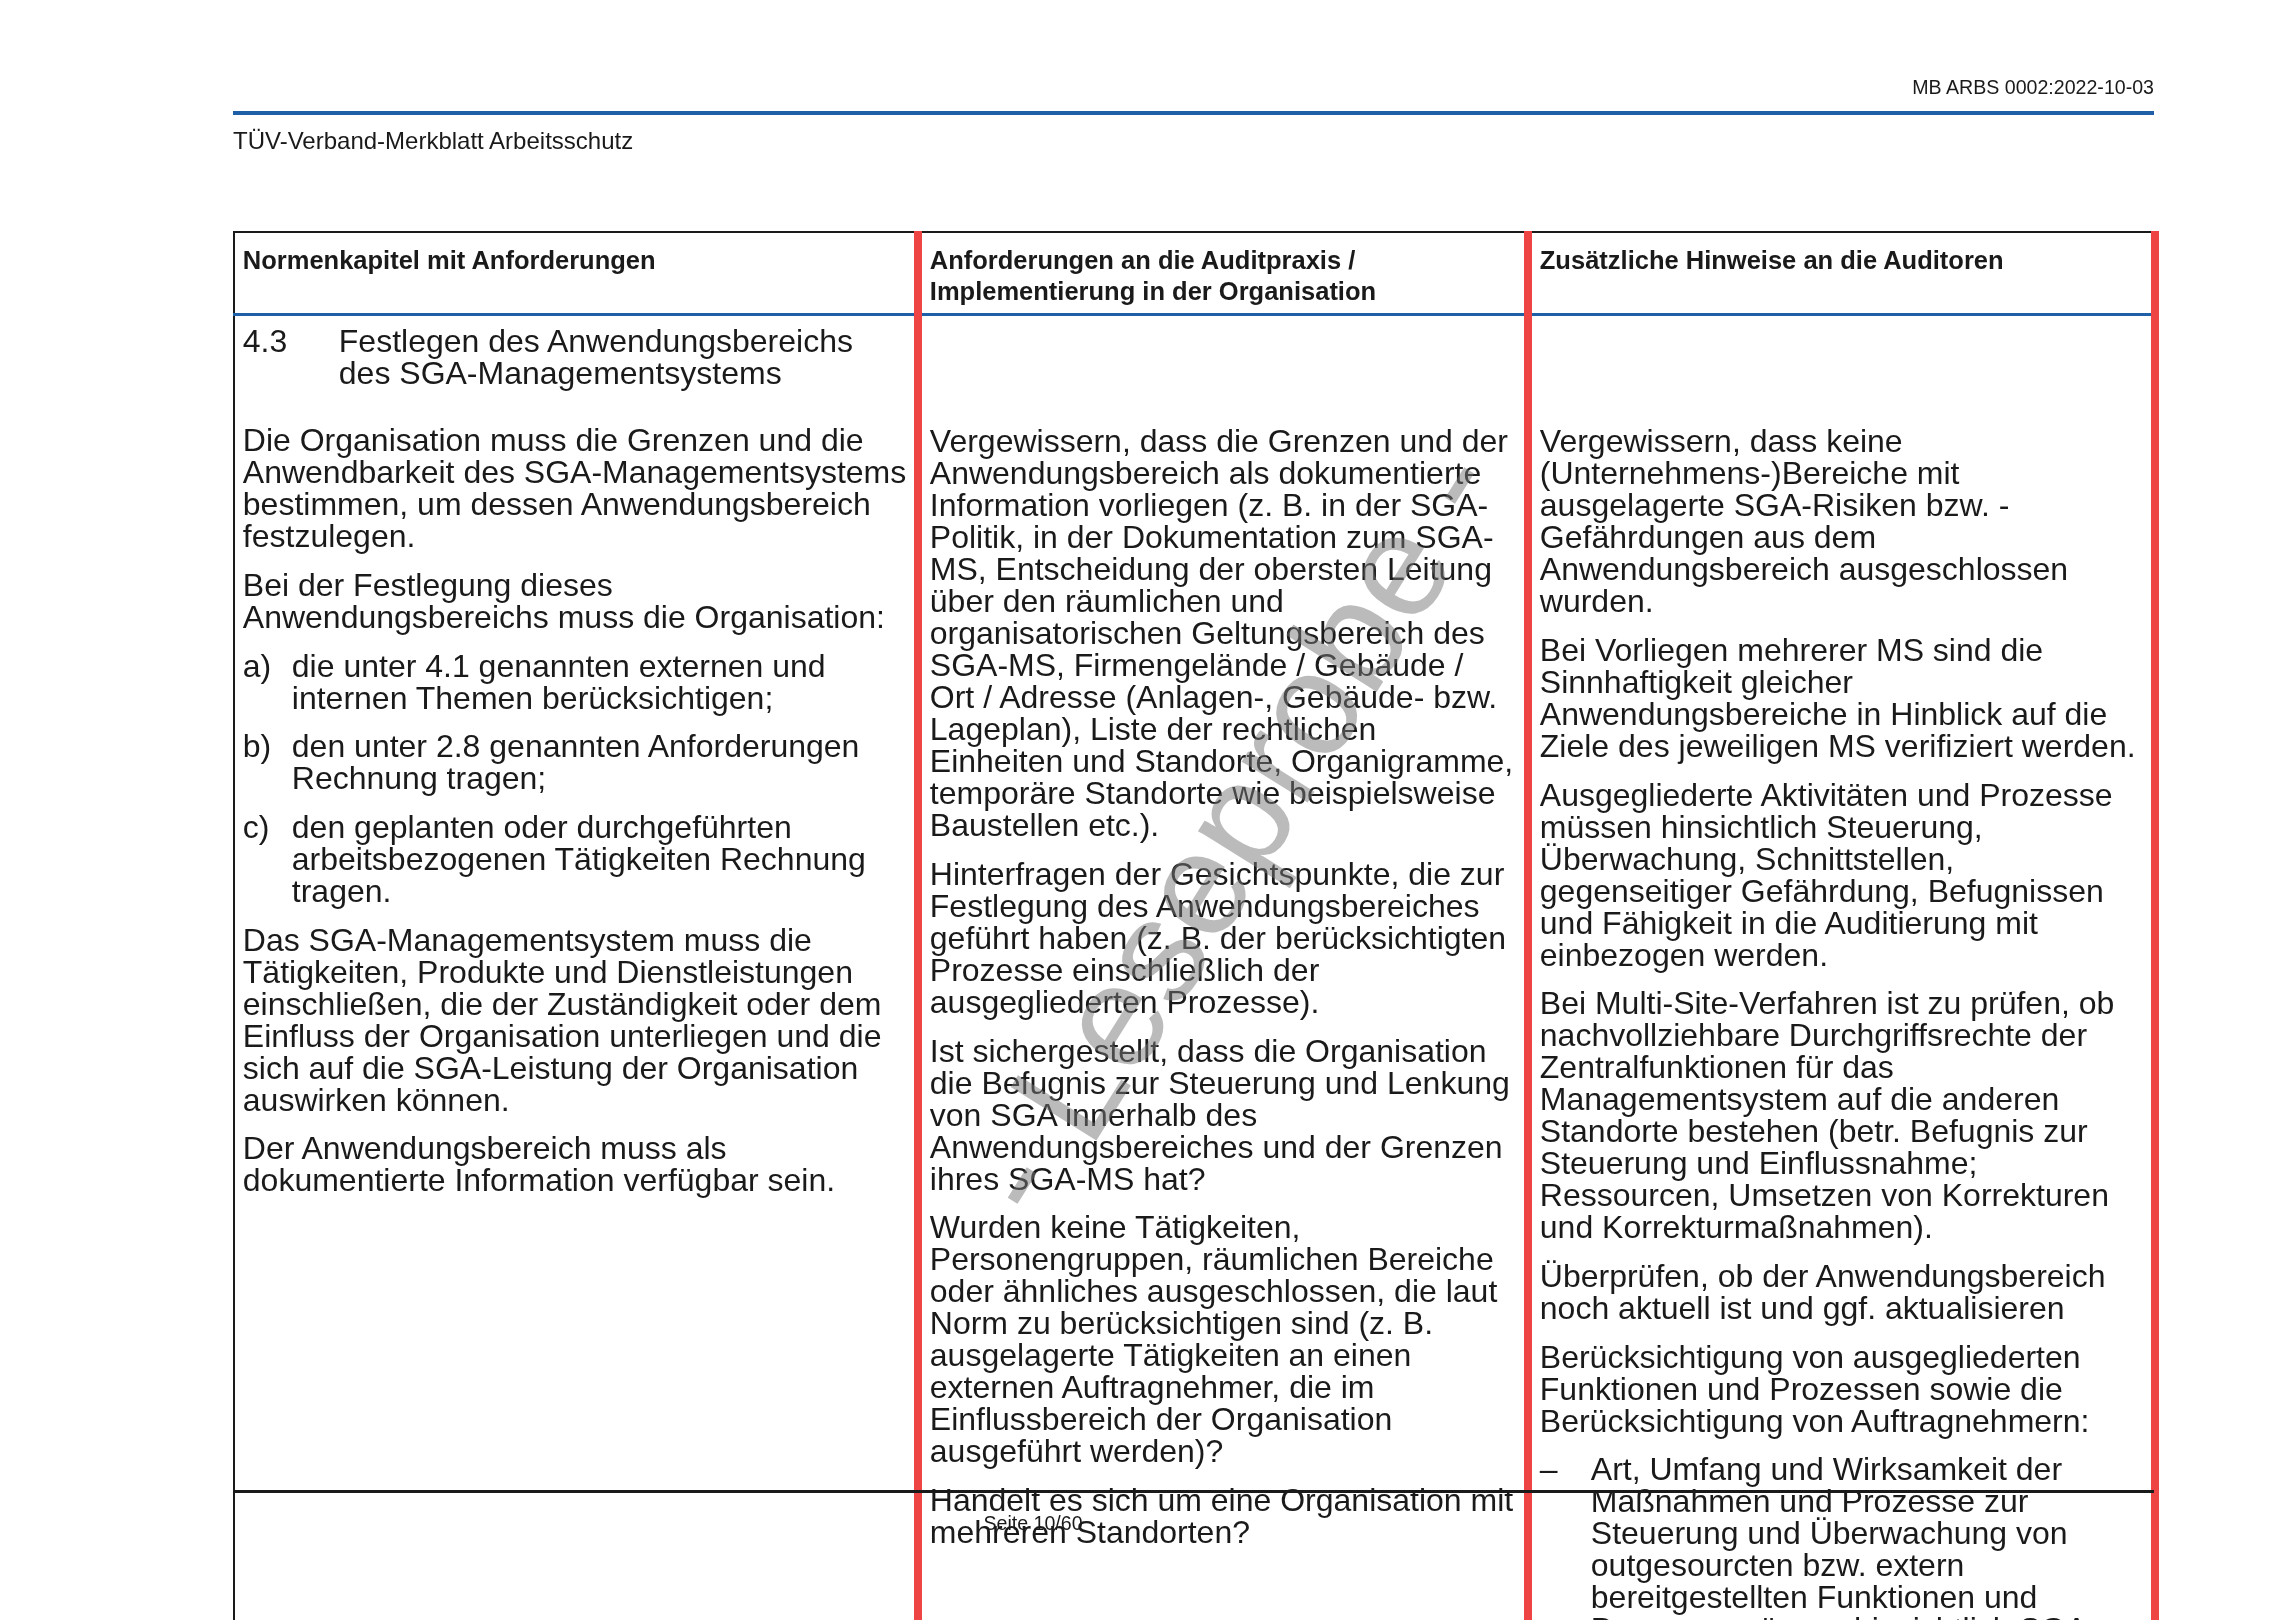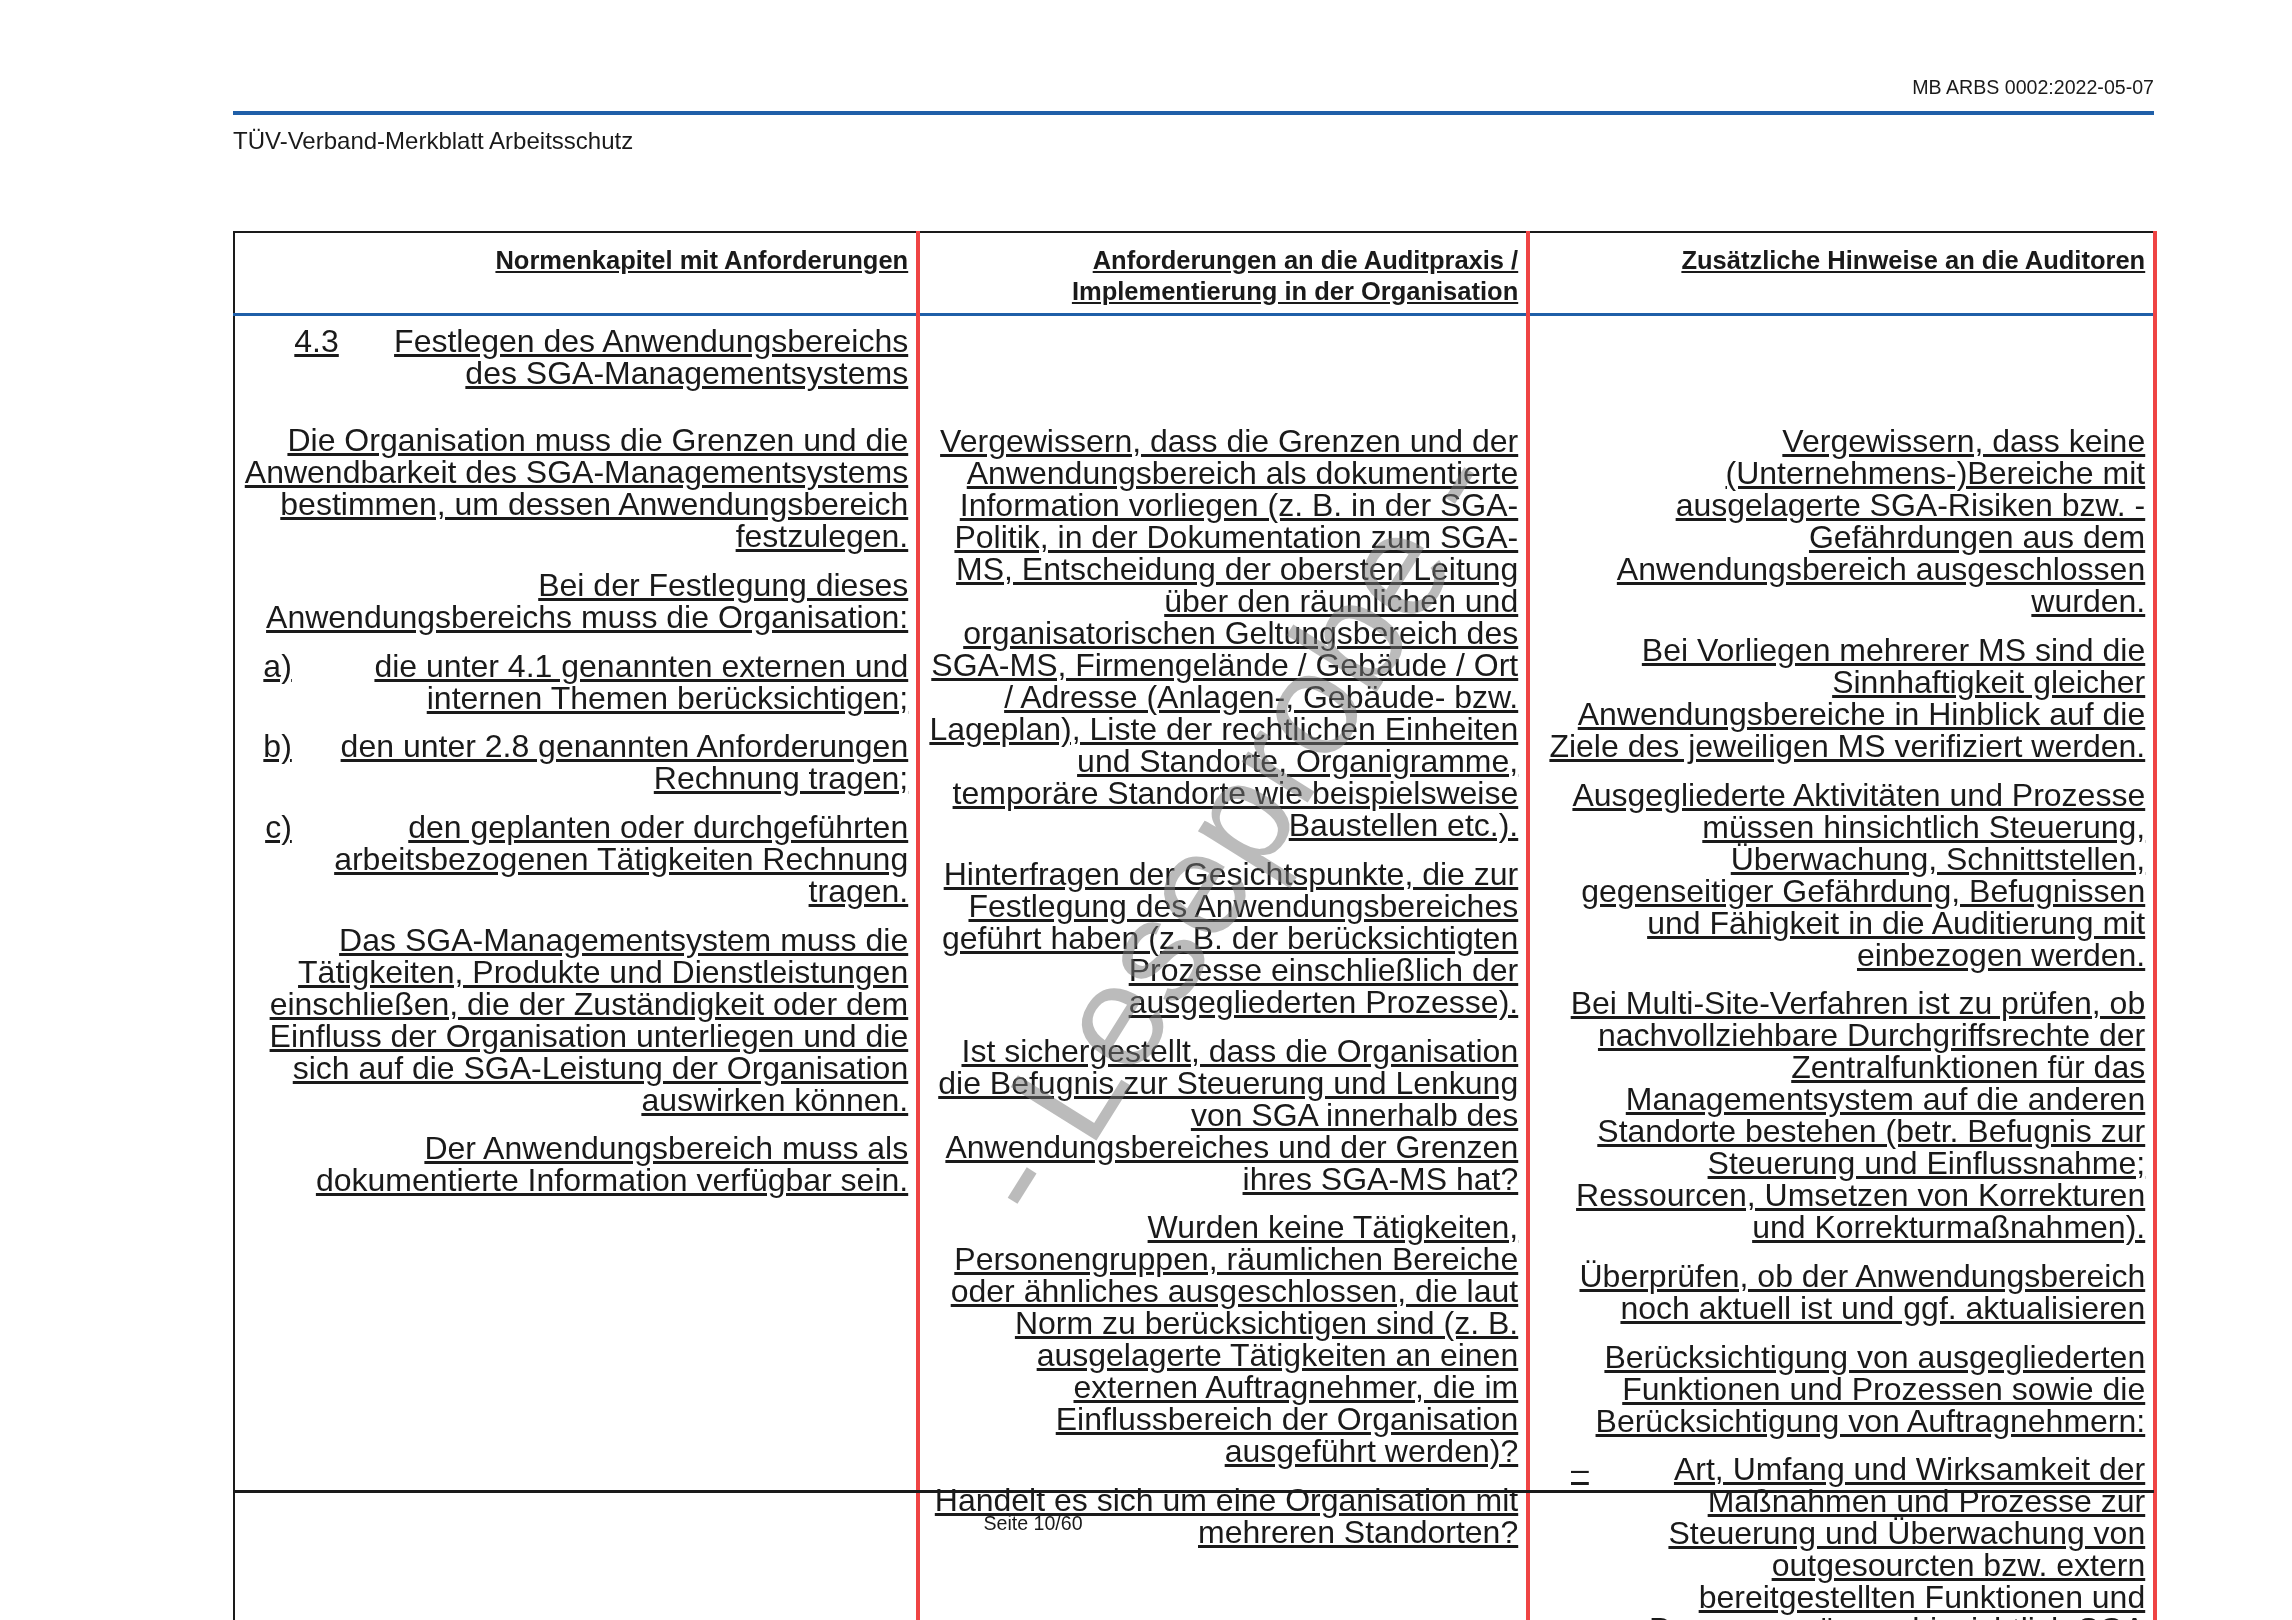--- a/index.html
+++ b/index.html
@@ -1,39 +1,39 @@
 <!DOCTYPE html>
 <html><head>
 <meta charset="utf-8">
 <style>
   html,body{margin:0;padding:0;background:#fff;}
   body{width:2293px;height:1620px;position:relative;overflow:hidden;font-family:"Liberation Sans",sans-serif;color:#1a1a1a;}
   .hdr-left{position:absolute;left:233px;top:84px;font-size:24px;margin-top:43px;}
   .hdr-right{position:absolute;right:139px;top:76px;font-size:19.6px;}
   .hdr-line{position:absolute;left:233px;width:1921px;top:111px;height:3.9px;background:#1f5fa8;}
   table.main{position:absolute;left:233px;top:231px;width:1921px;border-collapse:collapse;table-layout:fixed;}
-  table.main td, table.main th{border-left:2px solid #1a1a1a;border-right:4px solid #ef4444;vertical-align:top;text-align:right;padding:0 7.8px;text-decoration:underline;}
+  table.main td, table.main th{border-left:2px solid #1a1a1a;border-right:8px solid #ef4444;vertical-align:top;text-align:left;padding:0 7.8px;}
   table.main th{font-weight:bold;font-size:25.5px;line-height:31px;height:82px;padding-top:11.8px;box-sizing:border-box;border-top:2px solid #1a1a1a;border-bottom:3.9px solid #1f5fa8;}
   table.main td{font-size:32px;line-height:32px;border-bottom:2px solid #1a1a1a;height:1111px;padding-top:9.8px;}
   .p{margin:0 0 16.7px 0;}
   .chap{display:flex;margin-bottom:35px;}
   .chap-num{width:96px;flex:none;}
   .li{display:flex;margin:0 0 16.7px 0;}
   .li-mark{width:49px;flex:none;}
   .dash-mark{width:51px;flex:none;}
   .spacer{height:100px;}
   .ftr-line{position:absolute;left:233px;width:1921px;top:1490px;height:2.9px;background:#1a1a1a;}
   .ftr{position:absolute;left:0;width:2066px;top:1512px;text-align:center;font-size:19.6px;}
   .wm{position:absolute;left:794px;top:745px;font-size:147px;color:rgba(120,120,120,0.5);transform:rotate(-58deg);transform-origin:center;white-space:nowrap;pointer-events:none;}
 </style>
 </head>
 <body>
 
 <div class="hdr-left">TÜV-Verband-Merkblatt Arbeitsschutz</div>
-<div class="hdr-right">MB ARBS 0002:2022-05-07</div>
+<div class="hdr-right">MB ARBS 0002:2022-10-03</div>
 <div class="hdr-line"></div>
 
 <table class="main">
   <colgroup>
     <col style="width:684px">
     <col style="width:610px">
     <col style="width:627px">
   </colgroup>
   <thead>
     <tr>

